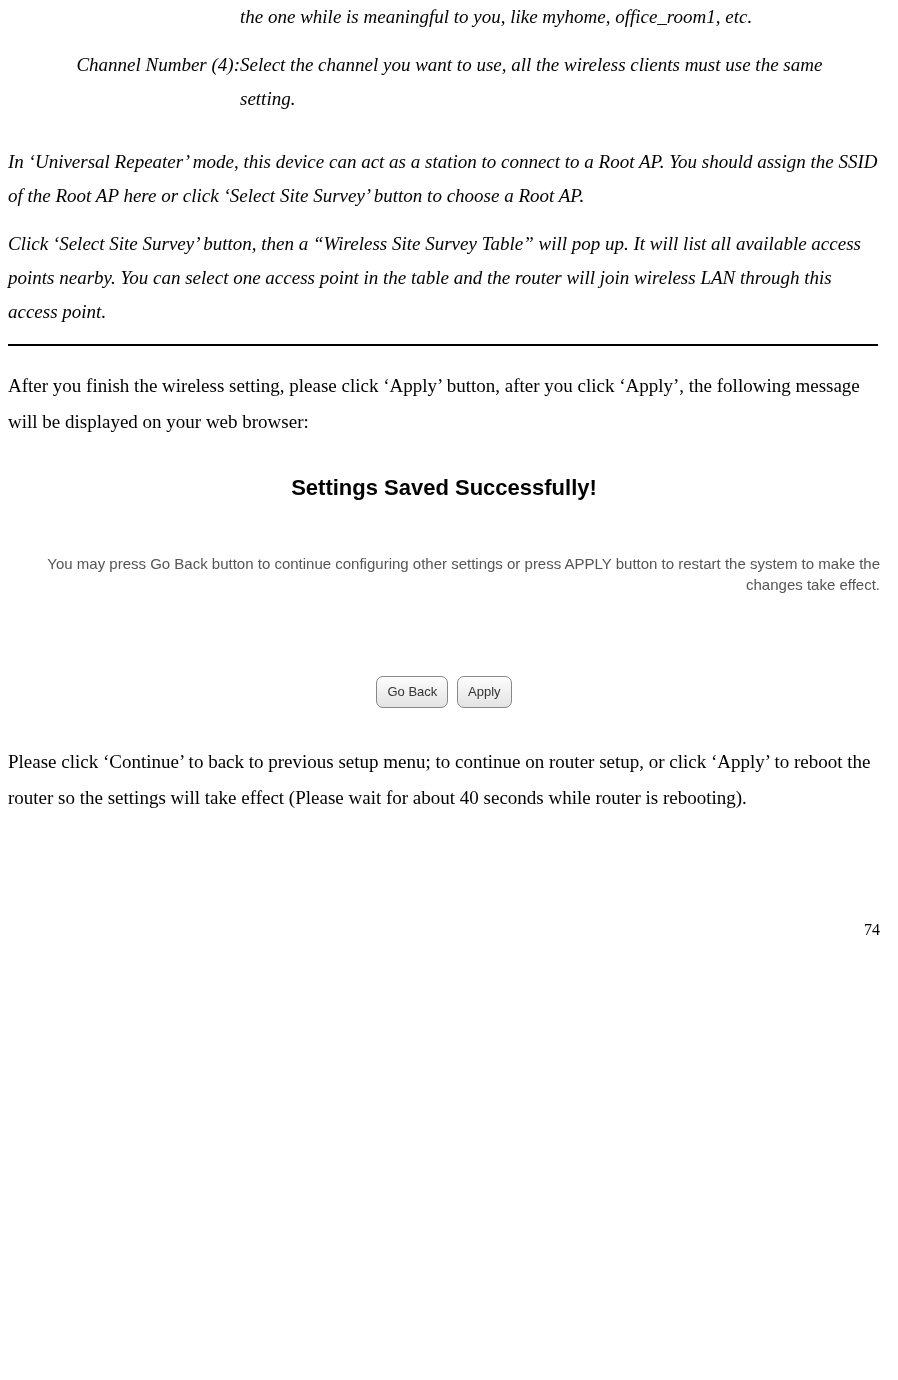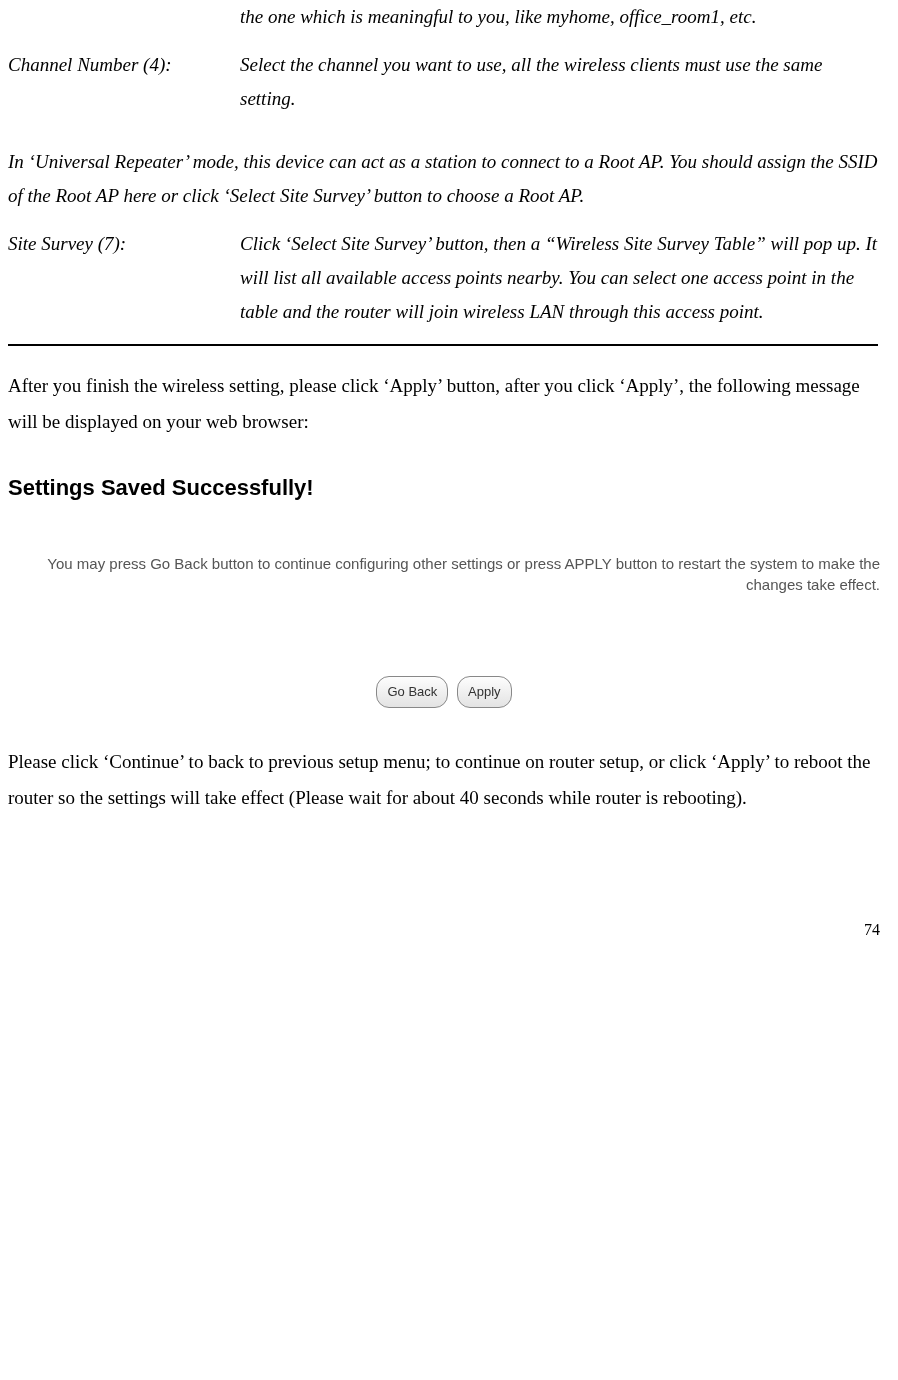--- a/index.html
+++ b/index.html
@@ -19,20 +19,21 @@
     .content {
       margin-bottom: 14px;
     }
     .def-row {
       display: flex;
       margin-bottom: 14px;
     }
     .def-label {
       flex: 0 0 232px;
       font-style: italic;
+      text-align: right;
     }
     .def-desc {
       flex: 1;
       font-style: italic;
     }
     .def-indent {
       margin-left: 232px;
       font-style: italic;
       margin-bottom: 14px;
     }
@@ -49,20 +50,21 @@
     }
     .dialog-box {
       margin: 10px 0 36px 0;
     }
     .dialog-heading {
       font-family: Arial, Helvetica, sans-serif;
       font-size: 22px;
       font-weight: bold;
       color: #000;
       margin-bottom: 46px;
+      text-align: center;
     }
     .dialog-subtext {
       font-family: Arial, Helvetica, sans-serif;
       font-size: 15px;
       color: #555;
       line-height: 1.4;
       margin-bottom: 78px;
       text-align: right;
     }
     .dialog-buttons {
@@ -70,50 +72,49 @@
       margin-bottom: 10px;
     }
     .dlg-btn {
       display: inline-block;
       font-family: Arial, Helvetica, sans-serif;
       font-size: 13px;
       color: #333;
       padding: 3px 10px;
       margin: 0 2px;
       border: 1px solid #888;
-      border-radius: 13px;
+      border-radius: 7px;
       background: linear-gradient(#fdfdfd, #e3e3e3);
       cursor: pointer;
     }
     .page-number {
       text-align: right;
       font-size: 16px;
       margin-top: 100px;
     }
   </style>
 </head>
 <body>
 
 <div class="content">
-  <div class="def-indent">the one which is meaningful to you, like myhome, office_room1, etc.</div>
+  <div class="def-indent">the one while is meaningful to you, like myhome, office_room1, etc.</div>
 
   <div class="def-row">
     <div class="def-label">Channel Number (4):</div>
     <div class="def-desc">Select the channel you want to use, all the wireless clients must use the same setting.</div>
   </div>
 
   <div class="def-row">
   </div>
 
   <div class="def-row">
     <div class="def-desc">In ‘Universal Repeater’ mode, this device can act as a station to connect to a Root AP. You should assign the SSID of the Root AP here or click ‘Select Site Survey’ button to choose a Root AP.</div>
   </div>
 
   <div class="def-row" style="margin-bottom:0">
-    <div class="def-label">Site Survey (7):</div>
     <div class="def-desc">Click ‘Select Site Survey’ button, then a “Wireless Site Survey Table” will pop up. It will list all available access points nearby. You can select one access point in the table and the router will join wireless LAN through this access point.</div>
   </div>
 </div>
 
 <hr class="divider">
 
 <p class="body-text">After you finish the wireless setting, please click ‘Apply’ button, after you click ‘Apply’, the following message will be displayed on your web browser:</p>
 
 <div class="dialog-box">
   <div class="dialog-heading">Settings Saved Successfully!</div>

